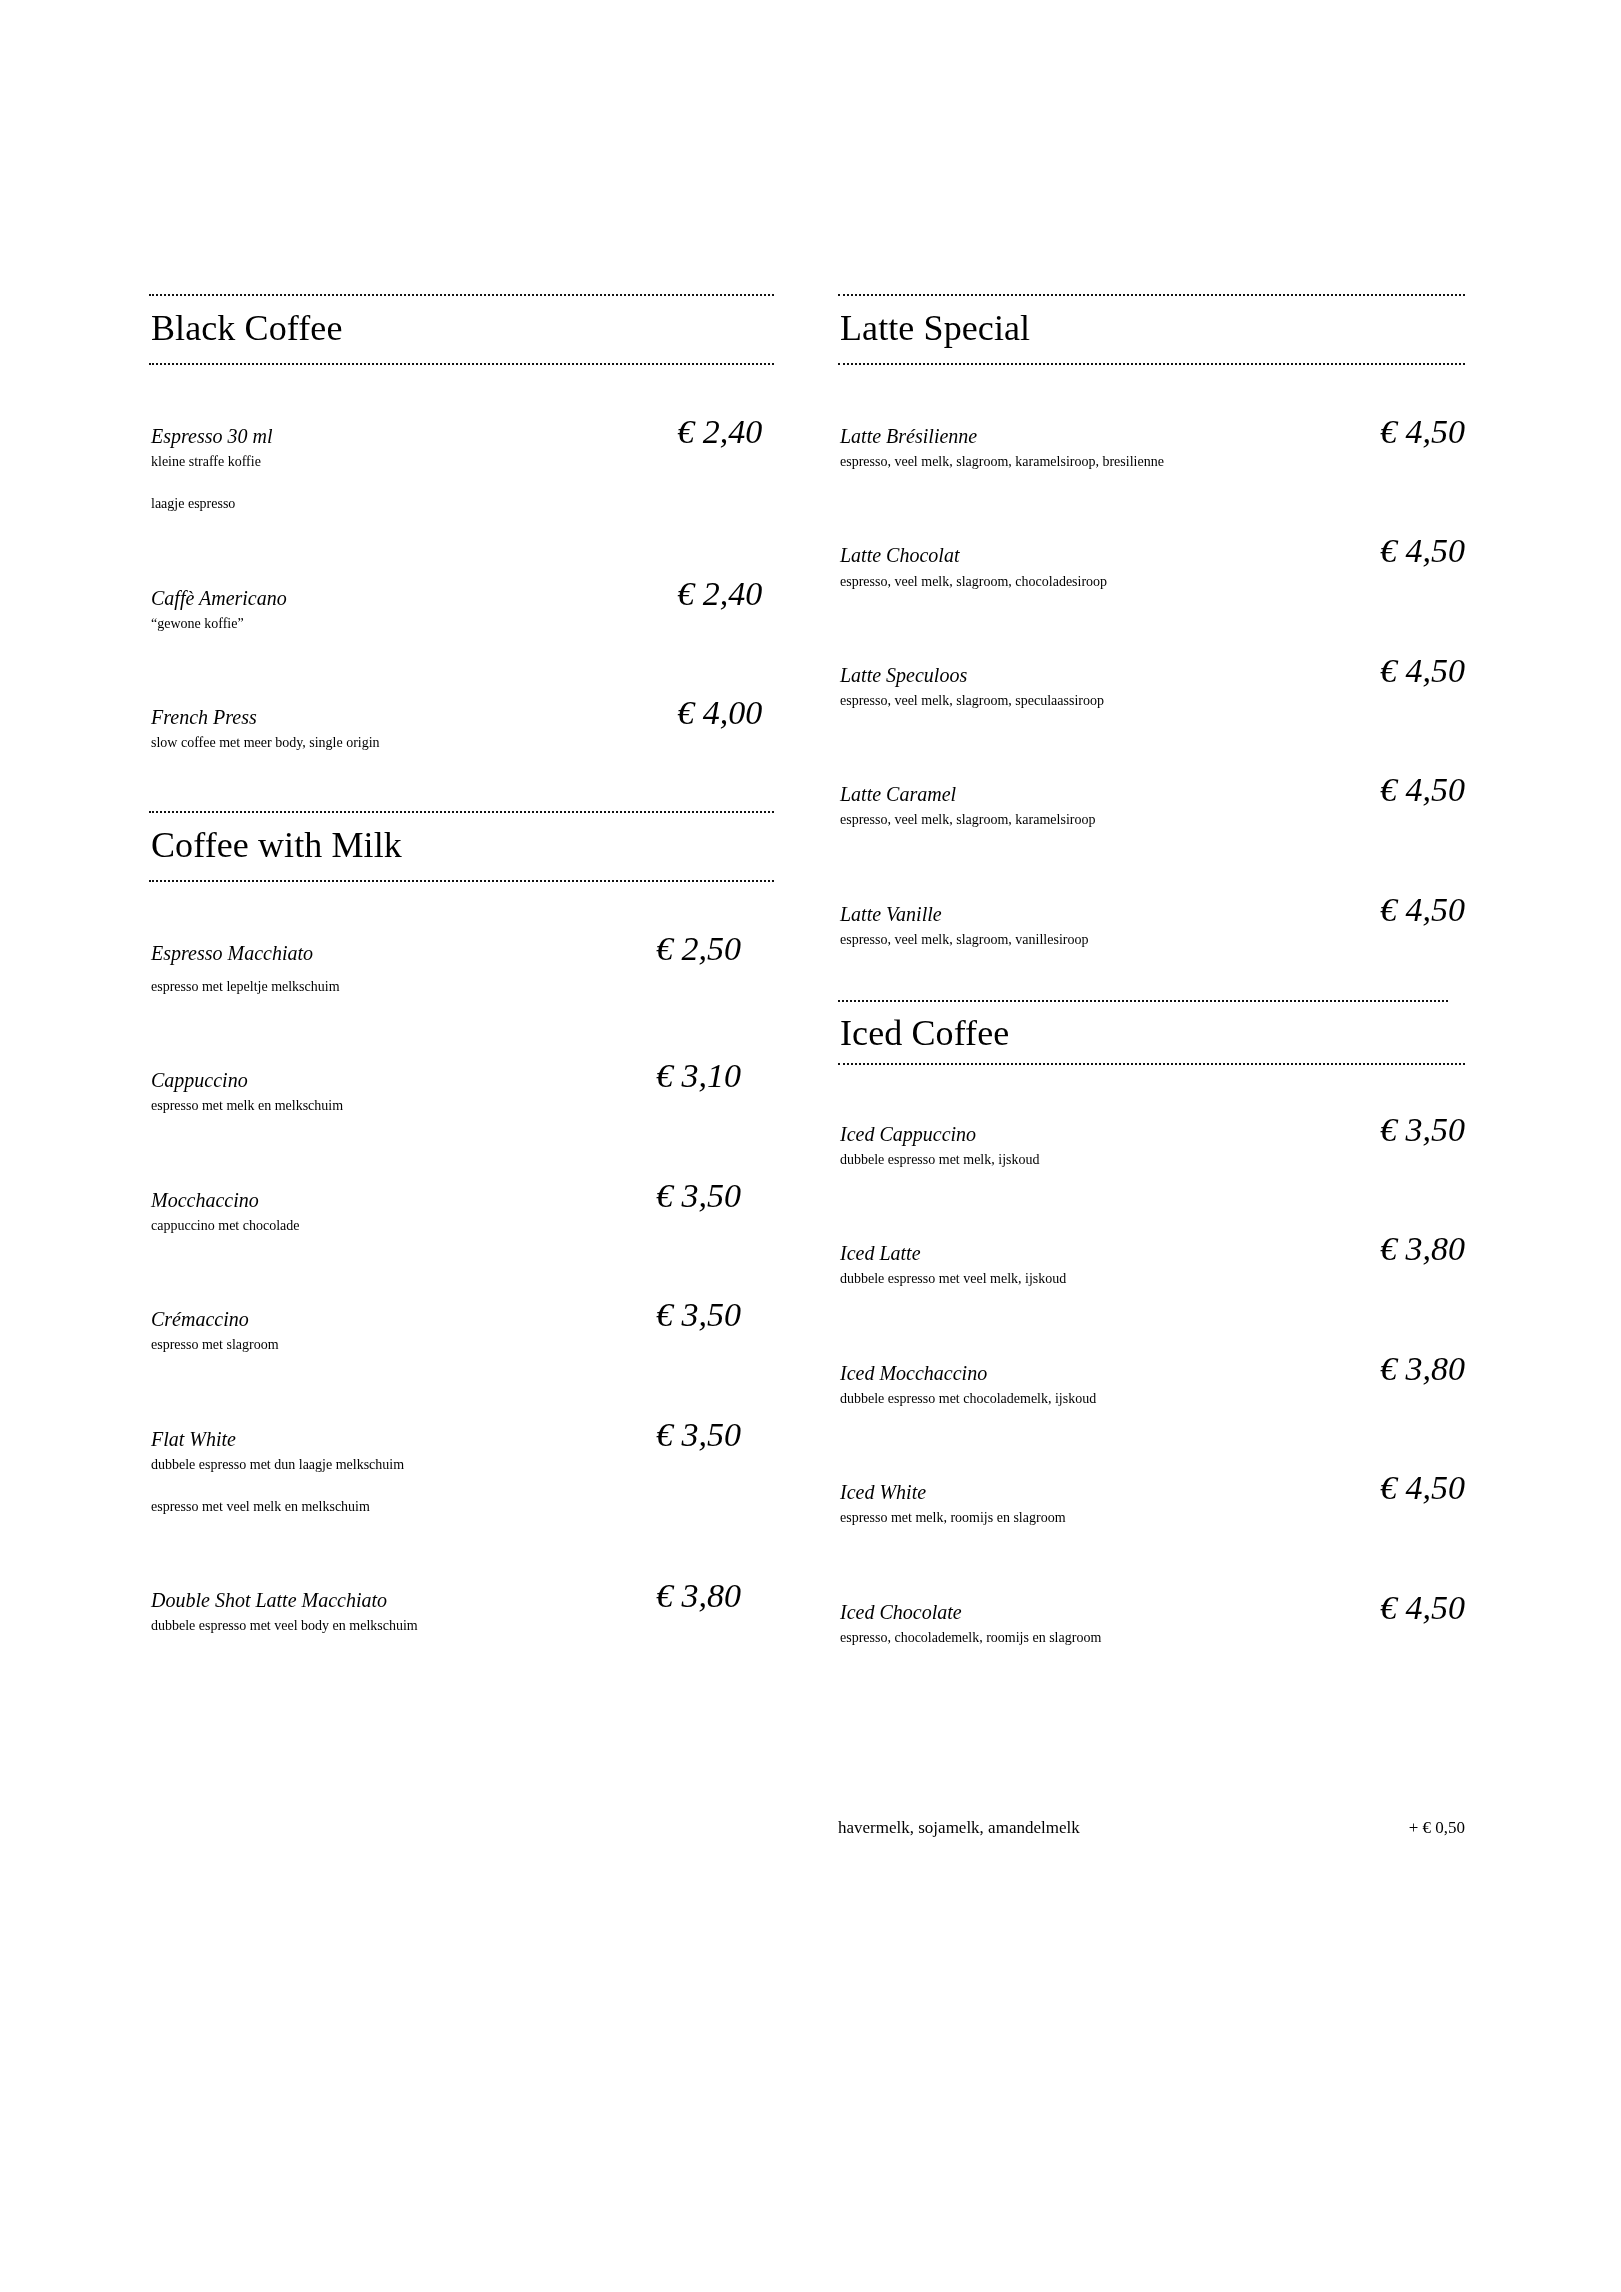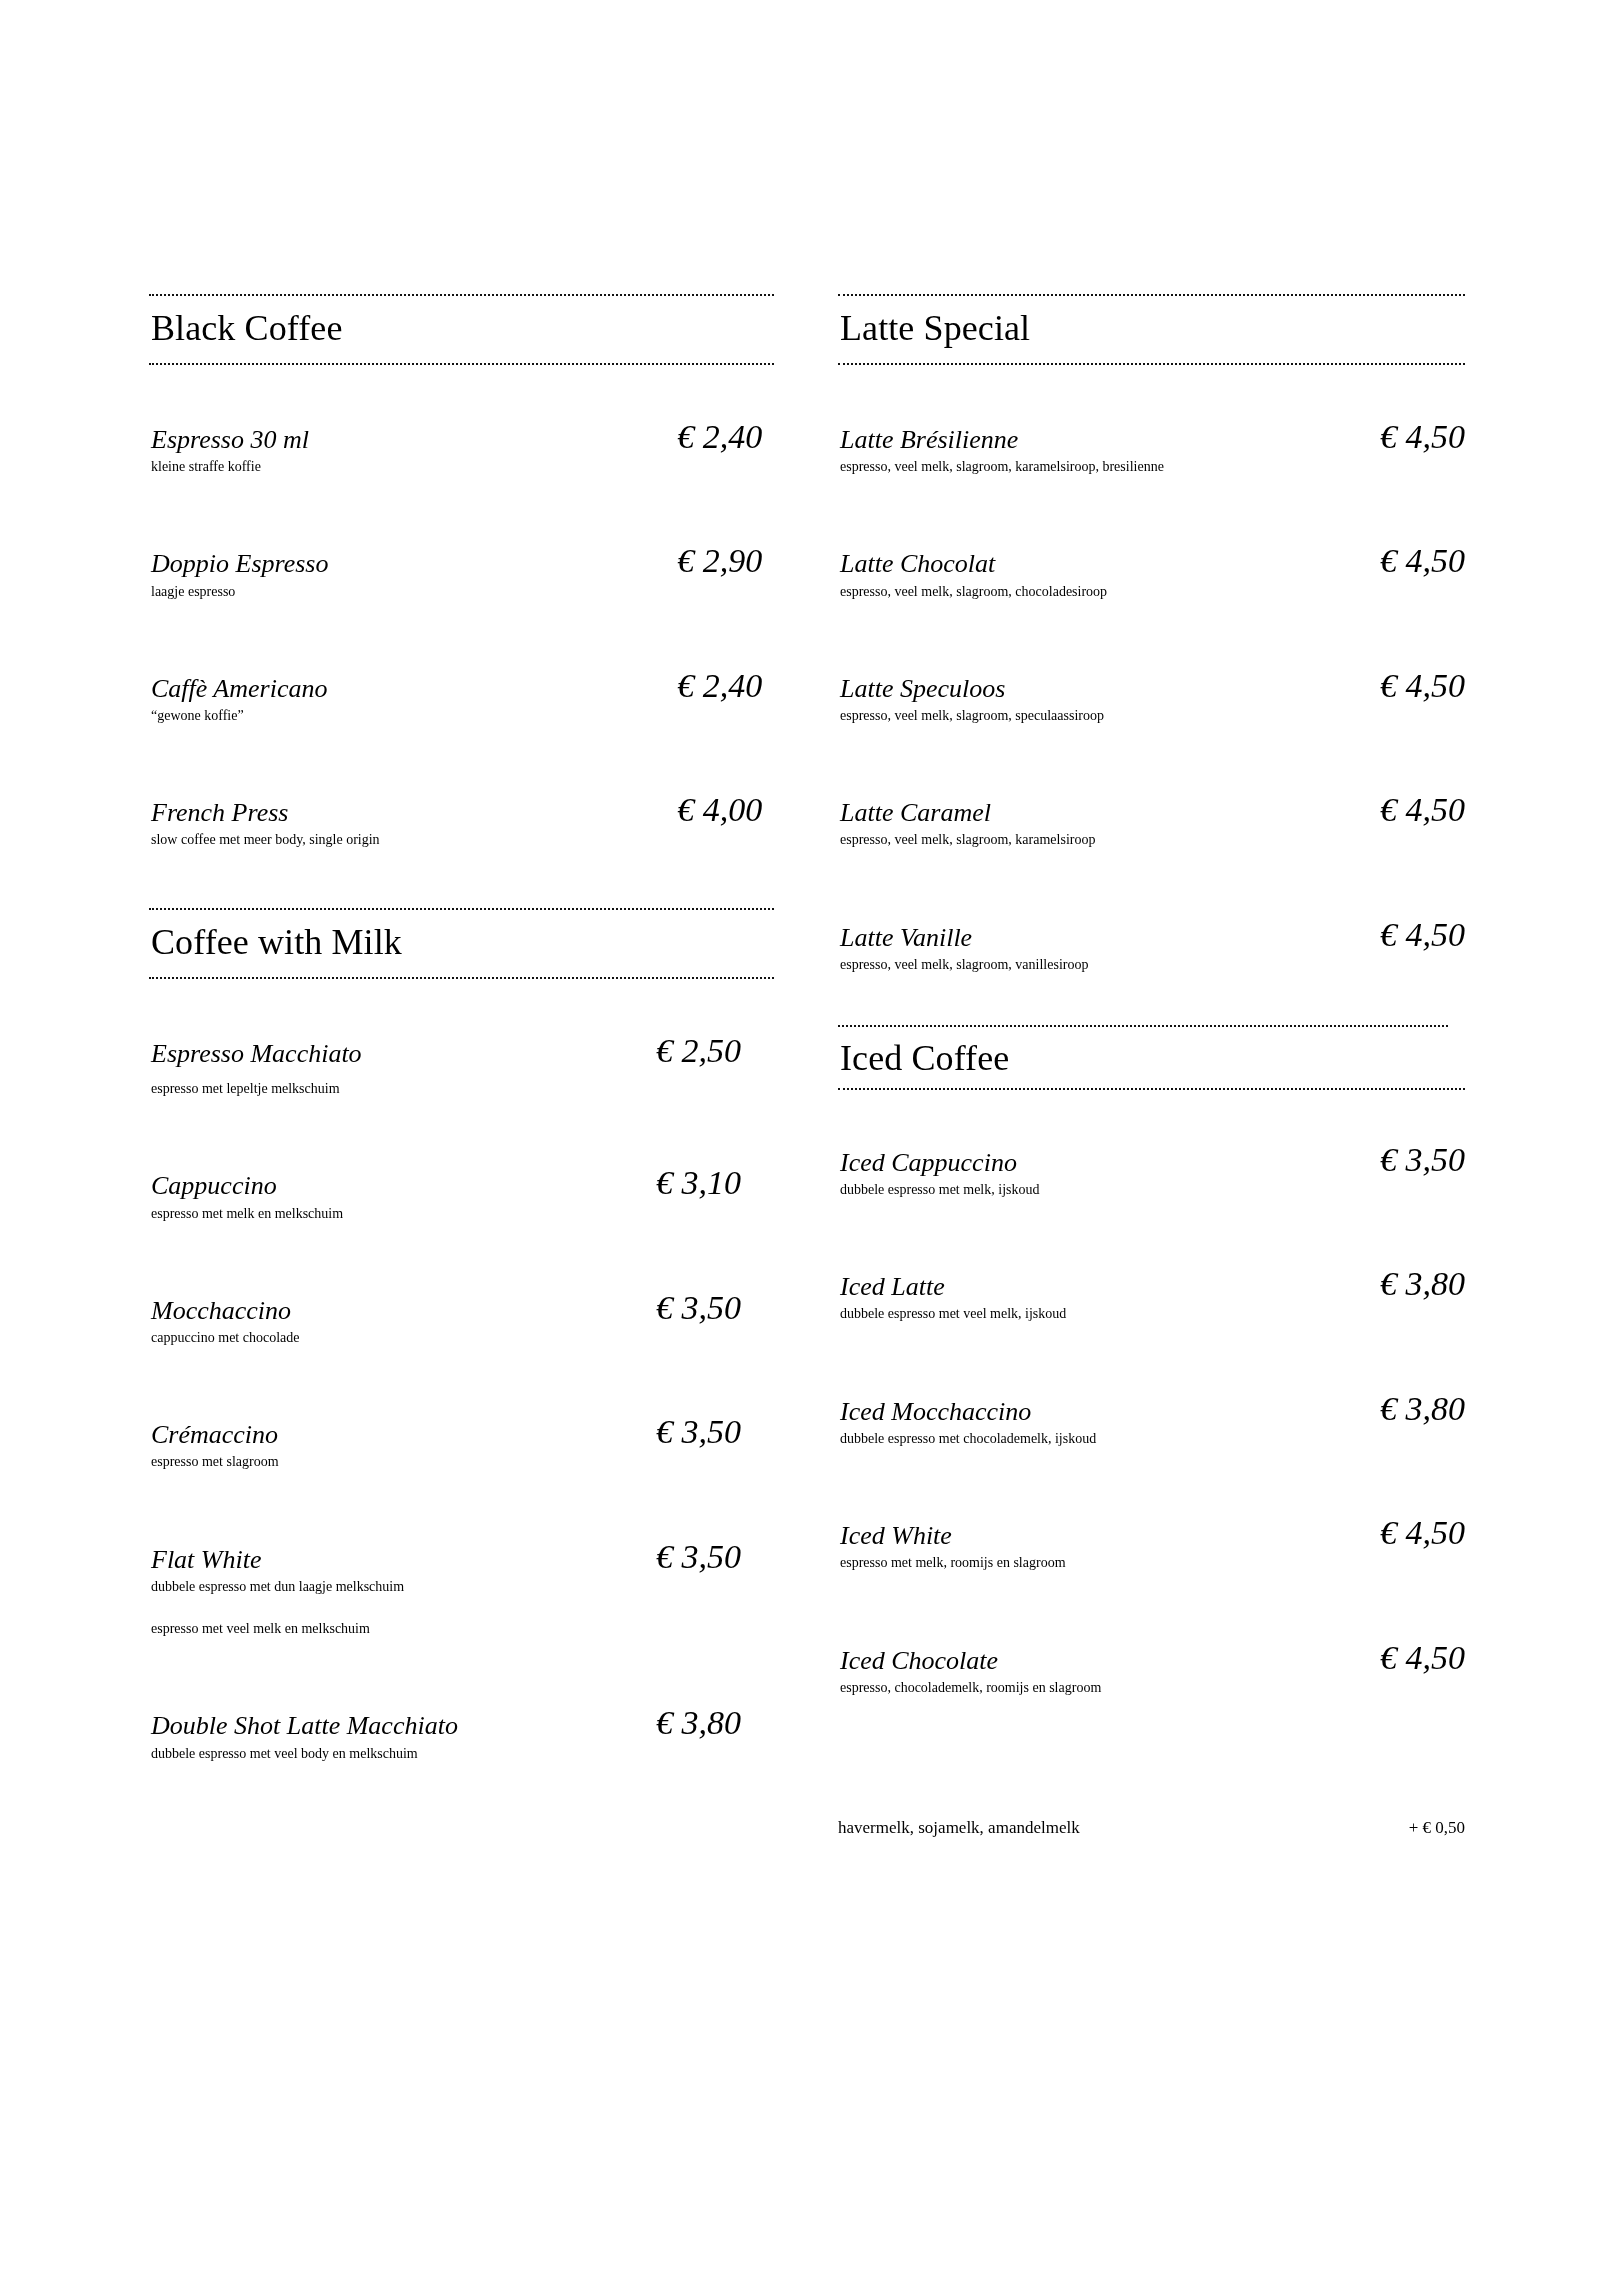--- a/index.html
+++ b/index.html
@@ -61,21 +61,21 @@
   .item:last-child { margin-bottom: 0; }
 
   .item-row {
     display: flex;
     align-items: baseline;
     justify-content: space-between;
   }
 
   .item-name {
     font-style: italic;
-    font-size: 26px;
+    font-size: 20px;
     line-height: 1.18;
     white-space: nowrap;
     padding-left: 2px;
     margin-top: 48px;
   }
 
   .item-price {
     font-style: italic;
     font-size: 34px;
     line-height: 1.18;
@@ -151,24 +151,20 @@
 
         <div class="item">
           <div class="item-row">
             <span class="item-name">Espresso 30 ml</span>
             <span class="item-price">€ 2,40</span>
           </div>
           <div class="item-desc">kleine straffe koffie</div>
         </div>
 
         <div class="item">
-          <div class="item-row">
-            <span class="item-name">Doppio Espresso</span>
-            <span class="item-price">€ 2,90</span>
-          </div>
           <div class="item-desc">laagje espresso</div>
         </div>
 
         <div class="item">
           <div class="item-row">
             <span class="item-name">Caffè Americano</span>
             <span class="item-price">€ 2,40</span>
           </div>
           <div class="item-desc">“gewone koffie”</div>
         </div>

